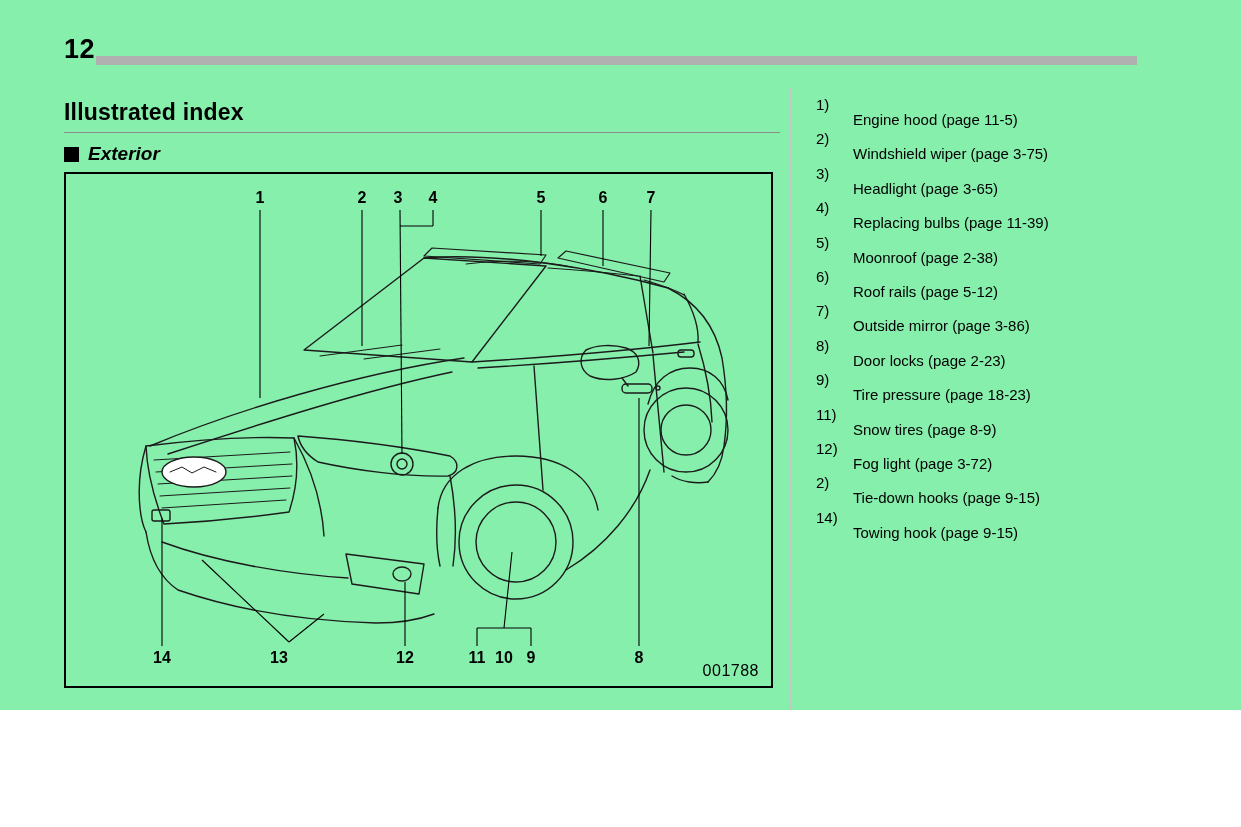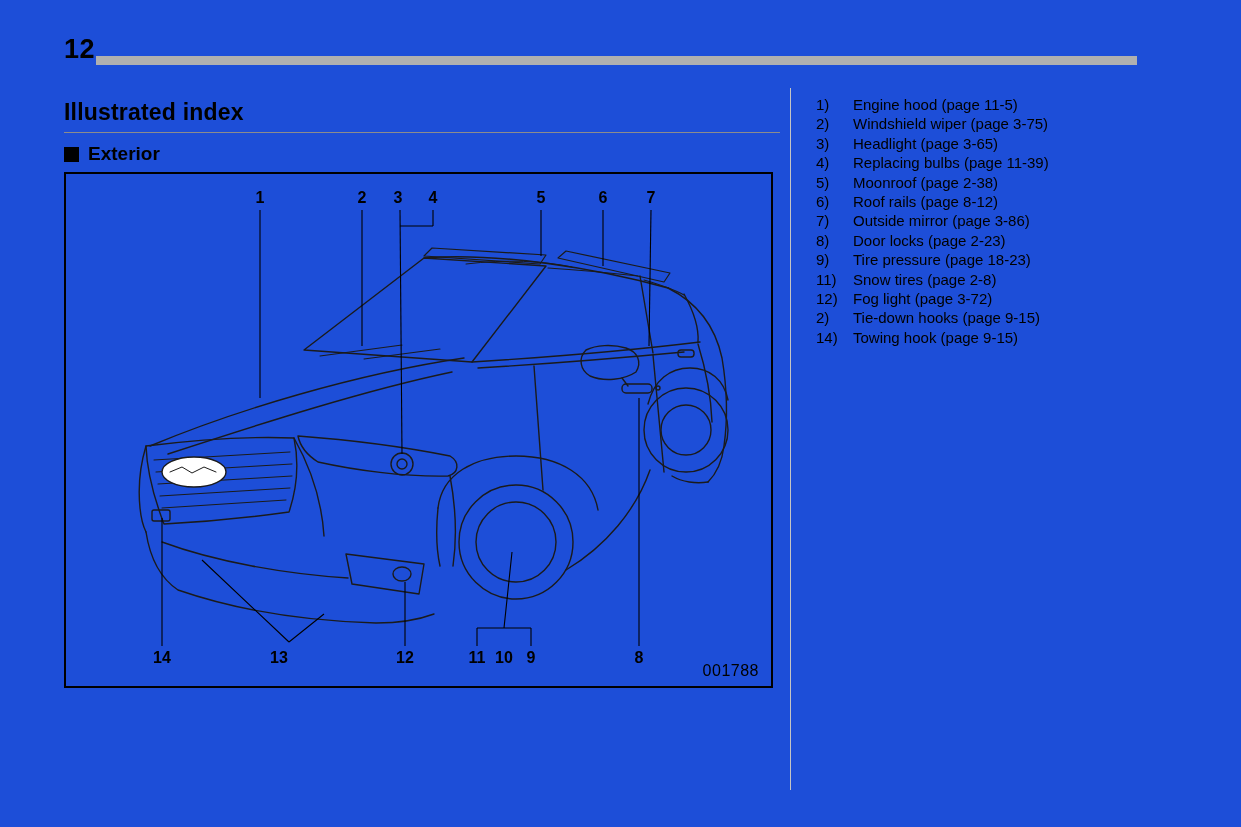--- a/index.html
+++ b/index.html
@@ -1,19 +1,19 @@
 <!DOCTYPE html>
 <html><head>
 <meta charset="utf-8">
 <style>
   html,body{margin:0;padding:0;background:#ffffff;}
   .page{
     position:relative;
-    width:1241px;height:827px;
-    background:#1d4ed8;
+    width:1241px;height:710px;
+    background:#86efac;
     font-family:"Liberation Sans", sans-serif;
     color:#000;
     overflow:hidden;
   }
   .page-number{
     position:absolute;left:64px;top:34px;
     font-size:27px;font-weight:bold;letter-spacing:0.5px;
   }
   .header-rule{
     position:absolute;left:96px;top:56px;width:1041px;height:9px;
@@ -23,21 +23,21 @@
     position:absolute;left:64px;top:99px;
     font-size:23px;font-weight:bold;letter-spacing:0.2px;
   }
   .title-rule{
     position:absolute;left:64px;top:132px;width:716px;height:1px;
     background:#8c8c8c;
   }
   .section-heading{
     position:absolute;left:64px;top:143px;
     font-size:19px;font-weight:bold;
-    display:flex;align-items:center;gap:9px;
+    display:flex;align-items:center;gap:9px;font-style:italic;
   }
   .section-bullet{
     display:inline-block;width:15px;height:15px;background:#000;
   }
   .figure-box{
     position:absolute;left:64px;top:172px;width:709px;height:516px;
     border:2px solid #000;box-sizing:border-box;
   }
   .figure-box svg{position:absolute;left:0;top:0;}
   .co{
@@ -52,21 +52,21 @@
   .content-divider{
     position:absolute;left:790px;top:88px;width:1px;height:702px;
     background:#c4c4c4;
   }
   .index-list{
     position:absolute;left:816px;top:95px;width:410px;
     font-size:15px;line-height:19.4px;
   }
   .index-list .row{display:flex;}
   .index-list .n{width:37px;flex:none;}
-  .index-list .t{flex:1;}
+  .index-list .t{flex:1;margin-top:15px;}
 </style>
 </head>
 <body>
 
 <div class="page">
 
   <div class="page-number">12</div>
   <div class="header-rule"></div>
 
   <div class="page-title">Illustrated index</div>
@@ -209,37 +209,37 @@
     <div class="row">
         <span class="n">4)</span>
         <span class="t">Replacing bulbs (page 11-39)</span>
       </div>
     <div class="row">
         <span class="n">5)</span>
         <span class="t">Moonroof (page 2-38)</span>
       </div>
     <div class="row">
         <span class="n">6)</span>
-        <span class="t">Roof rails (page 8-12)</span>
+        <span class="t">Roof rails (page 5-12)</span>
       </div>
     <div class="row">
         <span class="n">7)</span>
         <span class="t">Outside mirror (page 3-86)</span>
       </div>
     <div class="row">
         <span class="n">8)</span>
         <span class="t">Door locks (page 2-23)</span>
       </div>
     <div class="row">
         <span class="n">9)</span>
         <span class="t">Tire pressure (page 18-23)</span>
       </div>
     <div class="row">
         <span class="n">11)</span>
-        <span class="t">Snow tires (page 2-8)</span>
+        <span class="t">Snow tires (page 8-9)</span>
       </div>
     <div class="row">
         <span class="n">12)</span>
         <span class="t">Fog light (page 3-72)</span>
       </div>
     <div class="row">
         <span class="n">2)</span>
         <span class="t">Tie-down hooks (page 9-15)</span>
       </div>
     <div class="row">

